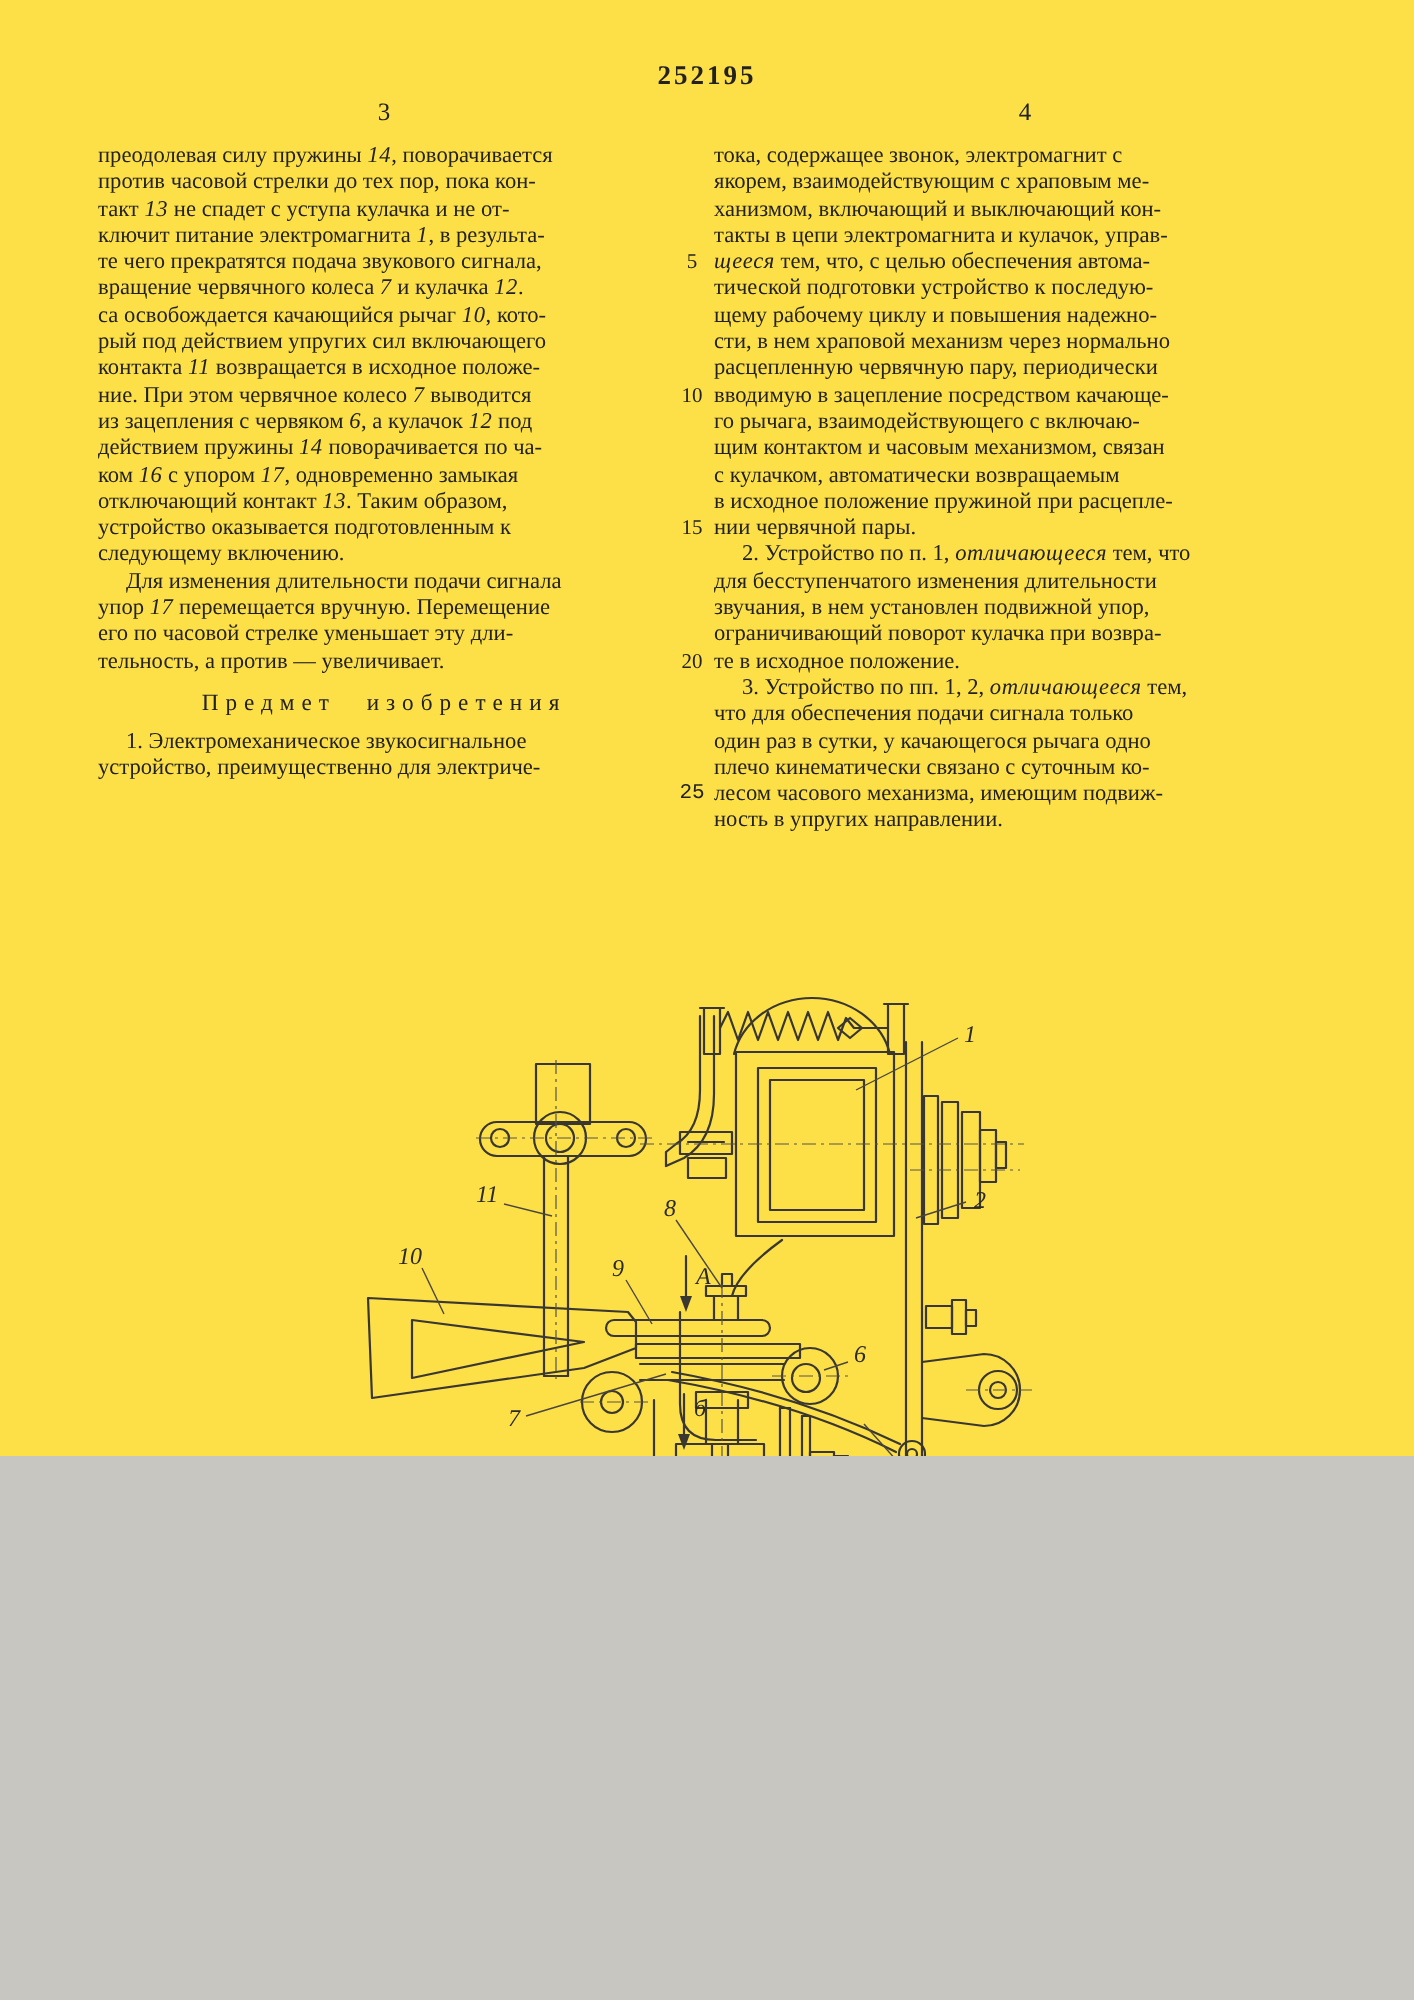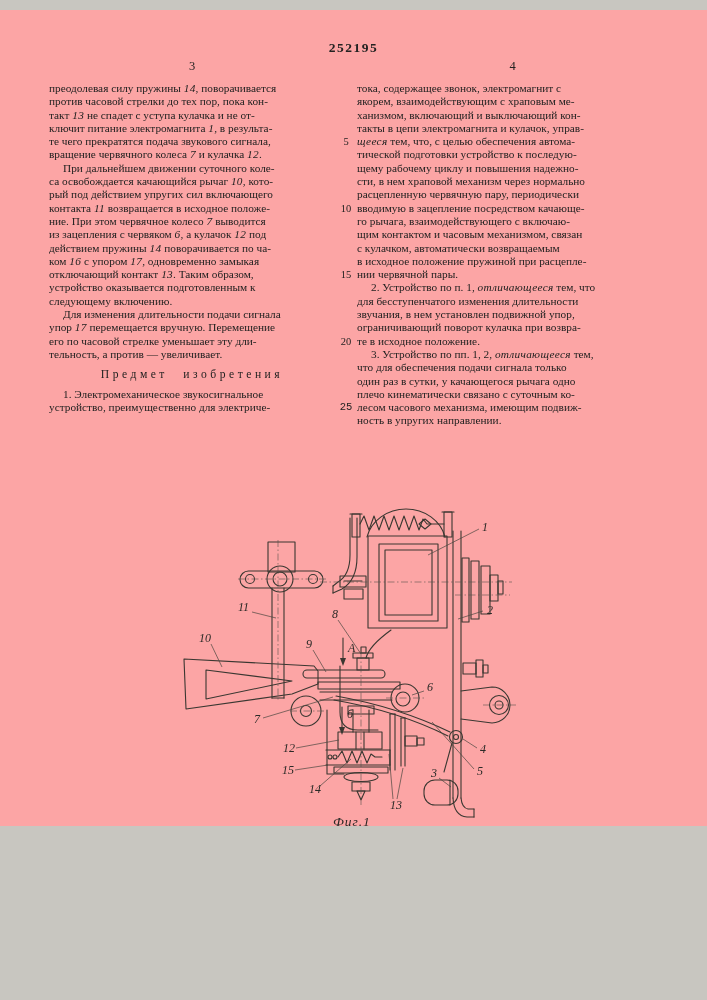--- a/index.html
+++ b/index.html
@@ -1,18 +1,18 @@
 <!DOCTYPE html>
 <html><head>
 <meta charset="utf-8">
 <style>
   html,body{margin:0;padding:0;background:#c8c6c0;}
   .page{
-    position:relative;width:707px;height:816px;margin:10px auto;
-    background:#fca5a5;color:#232221;
+    position:relative;width:707px;height:728px;margin:0 auto;
+    background:#fde047;color:#232221;
     font-family:"Liberation Serif","DejaVu Serif",serif;
     overflow:hidden;
   }
   .patent-number{
     position:absolute;top:30px;left:0;right:0;text-align:center;
     font-weight:bold;font-size:13.5px;letter-spacing:1.5px;
   }
   .pagenum{position:absolute;top:49px;font-size:12.5px;text-align:center;}
   .pagenum.left{left:49px;width:286px;}
   .pagenum.right{left:357px;width:311px;}
@@ -63,21 +63,20 @@
   <div class="pagenum right">4</div>
 
   <div class="col left">
     <div>
         <div class="line">преодолевая силу пружины <em>14</em>, поворачивается</div>
         <div class="line">против часовой стрелки до тех пор, пока кон-</div>
         <div class="line">такт <em>13</em> не спадет с уступа кулачка и не от-</div>
         <div class="line">ключит питание электромагнита <em>1</em>, в результа-</div>
         <div class="line">те чего прекратятся подача звукового сигнала,</div>
         <div class="line noj">вращение червячного колеса <em>7</em> и кулачка <em>12</em>.</div>
-        <div class="line indent">При дальнейшем движении суточного коле-</div>
         <div class="line">са освобождается качающийся рычаг <em>10</em>, кото-</div>
         <div class="line">рый под действием упругих сил включающего</div>
         <div class="line">контакта <em>11</em> возвращается в исходное положе-</div>
         <div class="line">ние. При этом червячное колесо <em>7</em> выводится</div>
         <div class="line">из зацепления с червяком <em>6</em>, а кулачок <em>12</em> под</div>
         <div class="line">действием пружины <em>14</em> поворачивается по ча-</div>
         <div class="line">ком <em>16</em> с упором <em>17</em>, одновременно замыкая</div>
         <div class="line">отключающий контакт <em>13</em>. Таким образом,</div>
         <div class="line">устройство оказывается подготовленным к</div>
         <div class="line noj">следующему включению.</div>

